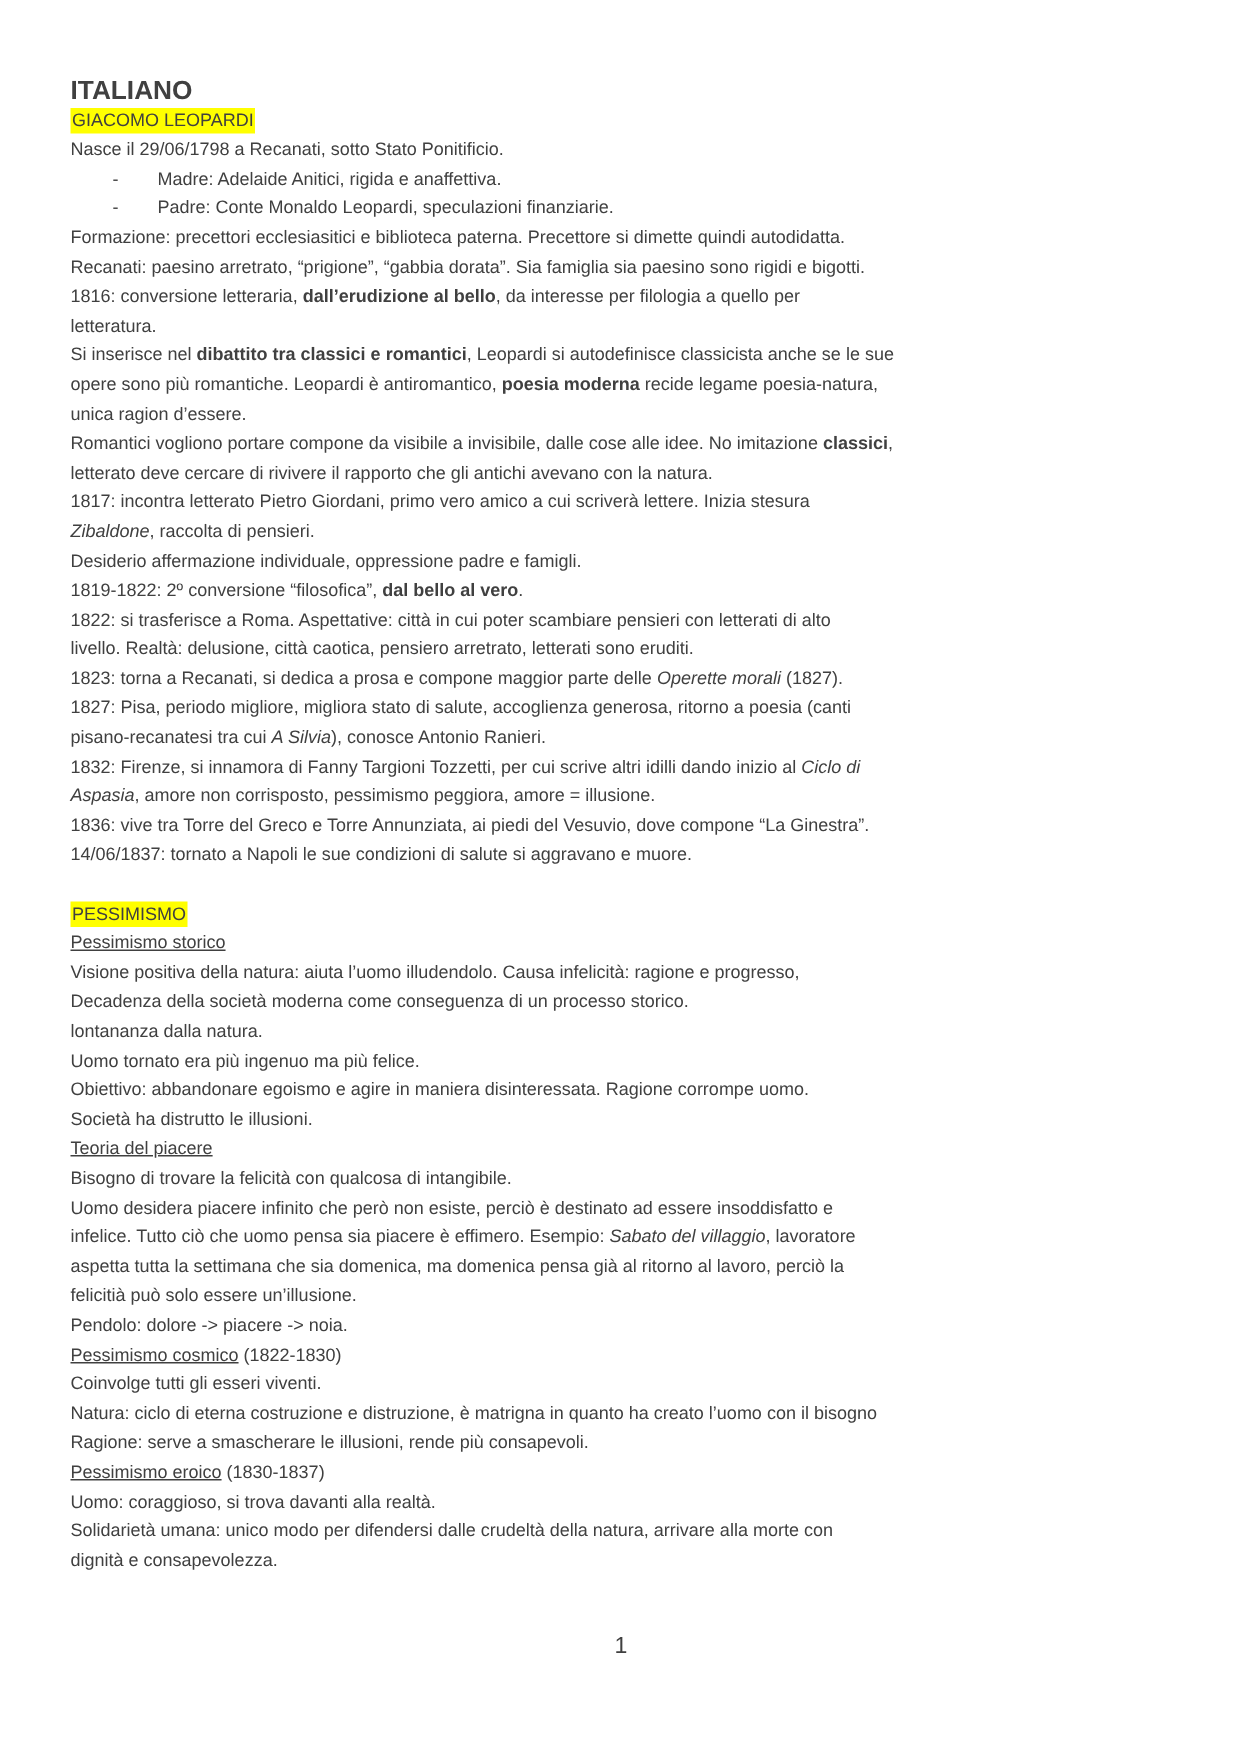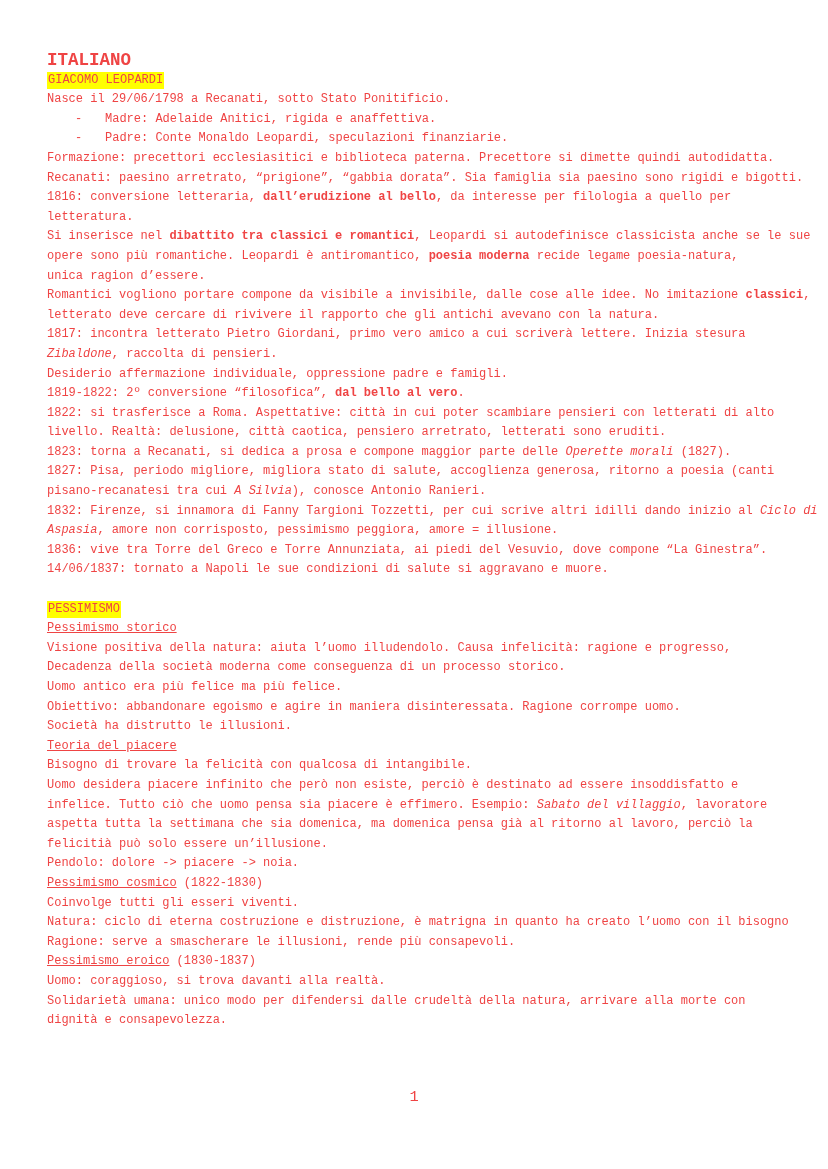--- a/index.html
+++ b/index.html
@@ -6,22 +6,22 @@
     margin: 0;
     padding: 0;
     background: #ffffff;
   }
   .page {
     position: relative;
     width: 828px;
     height: 1169px;
     background: #ffffff;
     overflow: hidden;
-    font-family: Liberation Mono, monospace;
-    color: #ef4444;
+    font-family: Liberation Sans, sans-serif;
+    color: #404040;
   }
   .content {
     position: absolute;
     left: 47px;
     top: 51px;
     width: 740px;
   }
   .line {
     font-size: 12px;
     line-height: 19.6px;
@@ -81,21 +81,22 @@
       <div class="line"><span>pisano-recanatesi tra cui </span><span class="i">A Silvia</span><span>), conosce Antonio Ranieri.</span></div>
       <div class="line"><span>1832: Firenze, si innamora di Fanny Targioni Tozzetti, per cui scrive altri idilli dando inizio al </span><span class="i">Ciclo di</span></div>
       <div class="line"><span class="i">Aspasia</span><span>, amore non corrisposto, pessimismo peggiora, amore = illusione.</span></div>
       <div class="line"><span>1836: vive tra Torre del Greco e Torre Annunziata, ai piedi del Vesuvio, dove compone “La Ginestra”.</span></div>
       <div class="line"><span>14/06/1837: tornato a Napoli le sue condizioni di salute si aggravano e muore.</span></div>
       <div class="line blank"></div>
       <div class="line"><span class="hl">PESSIMISMO</span></div>
       <div class="line"><span class="u">Pessimismo storico</span></div>
       <div class="line"><span>Visione positiva della natura: aiuta l’uomo illudendolo. Causa infelicità: ragione e progresso,</span></div>
       <div class="line"><span>Decadenza della società moderna come conseguenza di un processo storico.</span></div>
-      <div class="line"><span>Uomo antico era più felice ma più felice.</span></div>
+      <div class="line"><span>lontananza dalla natura.</span></div>
+      <div class="line"><span>Uomo tornato era più ingenuo ma più felice.</span></div>
       <div class="line"><span>Obiettivo: abbandonare egoismo e agire in maniera disinteressata. Ragione corrompe uomo.</span></div>
       <div class="line"><span>Società ha distrutto le illusioni.</span></div>
       <div class="line"><span class="u">Teoria del piacere</span></div>
       <div class="line"><span>Bisogno di trovare la felicità con qualcosa di intangibile.</span></div>
       <div class="line"><span>Uomo desidera piacere infinito che però non esiste, perciò è destinato ad essere insoddisfatto e</span></div>
       <div class="line"><span>infelice. Tutto ciò che uomo pensa sia piacere è effimero. Esempio: </span><span class="i">Sabato del villaggio</span><span>, lavoratore</span></div>
       <div class="line"><span>aspetta tutta la settimana che sia domenica, ma domenica pensa già al ritorno al lavoro, perciò la</span></div>
       <div class="line"><span>felicitià può solo essere un’illusione.</span></div>
       <div class="line"><span>Pendolo: dolore -&gt; piacere -&gt; noia.</span></div>
       <div class="line"><span class="u">Pessimismo cosmico</span><span> (1822-1830)</span></div>

